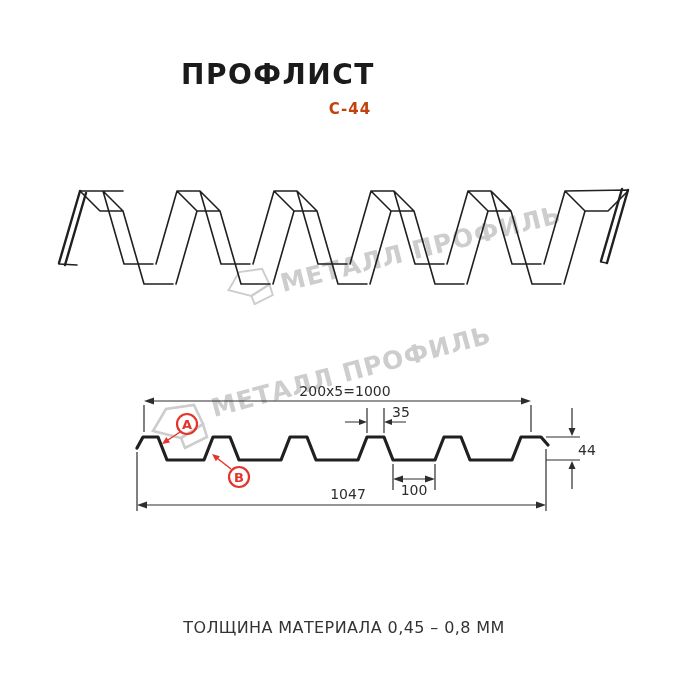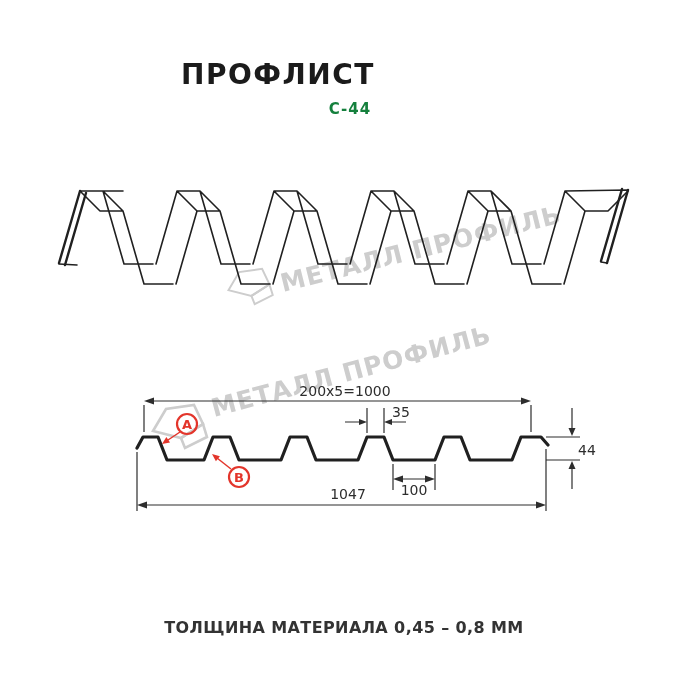--- a/index.html
+++ b/index.html
@@ -13,26 +13,26 @@
   .title{
     position:absolute;top:60px;left:0;width:556px;
     text-align:center;
     font-size:28px;font-weight:800;letter-spacing:1.5px;
     color:#1b1b1b;line-height:1.1;
   }
   .subtitle{
     position:absolute;top:101px;left:0;width:700px;
     text-align:center;
     font-size:15px;font-weight:700;letter-spacing:1px;
-    color:#15803d;line-height:1.1;
+    color:#c2410c;line-height:1.1;
   }
   .footer-note{
     position:absolute;top:618px;left:0;width:688px;
     text-align:center;
-    font-size:16px;font-weight:700;letter-spacing:0.4px;
+    font-size:16px;font-weight:400;letter-spacing:0.4px;
     color:#333333;line-height:1.2;
   }
   svg{position:absolute;top:0;left:0;}
   .dim-text{
     font-family:"DejaVu Sans","Liberation Sans",sans-serif;
     font-size:14px;fill:#2d2d2d;
   }
   .red-letter{
     font-family:"DejaVu Sans","Liberation Sans",sans-serif;
     font-size:13px;font-weight:700;text-anchor:middle;

